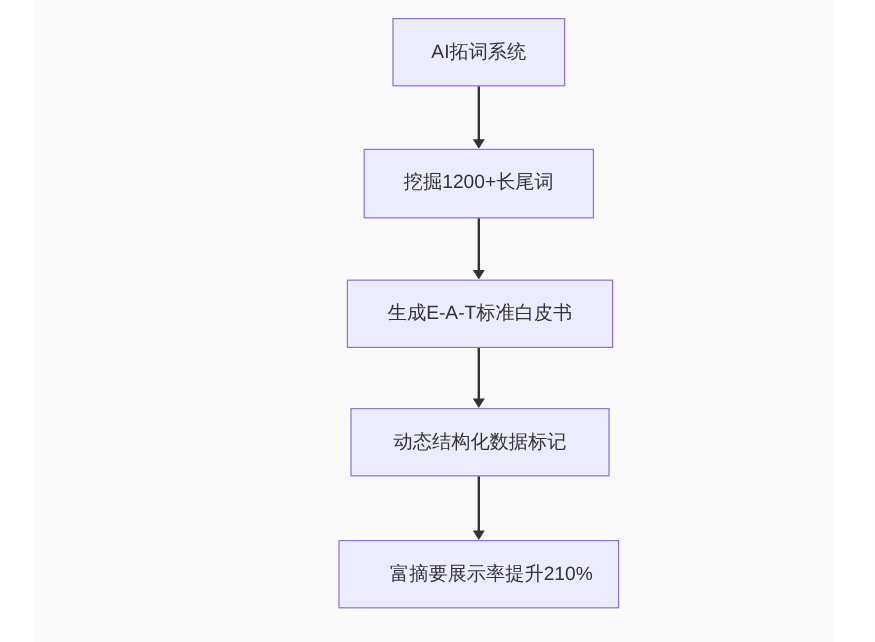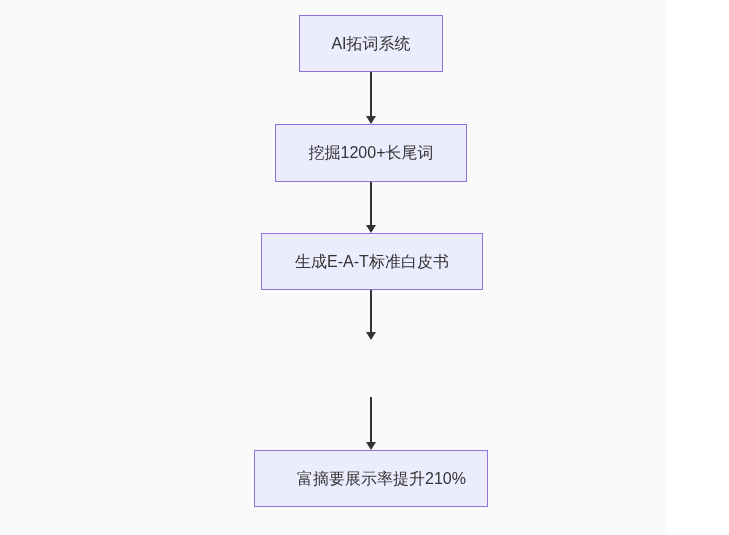--- a/index.html
+++ b/index.html
@@ -6,20 +6,21 @@
     margin: 0;
     padding: 0;
     font-family: "Liberation Sans", "DejaVu Sans", sans-serif;
   }
   .canvas {
     position: relative;
     width: 667px;
     height: 535px;
     background: var(--canvas_bg, #fafafa);
     overflow: hidden;
+    margin-left: 28px;
   }
   .node {
     position: absolute;
     box-sizing: border-box;
     background: var(--node_fill, #ECECFF);
     border: 1px solid var(--node_border, #9370DB);
     display: flex;
     align-items: center;
     justify-content: center;
   }
@@ -80,20 +81,23 @@
   <div class="edge-line edge-2-line"></div>
   <div class="edge-head edge-2-head"></div>
 
   <div class="node node-3">
     <span class="node-label">生成E-A-T标准白皮书</span>
   </div>
 
   <div class="edge-line edge-3-line"></div>
   <div class="edge-head edge-3-head"></div>
 
+  <div class="node node-4">
+    <span class="node-label">动态结构化数据标记</span>
+  </div>
 
   <div class="edge-line edge-4-line"></div>
   <div class="edge-head edge-4-head"></div>
 
   <div class="node node-5">
     <span class="node-label">富摘要展示率提升210%</span>
   </div>
 
 </div>
 

